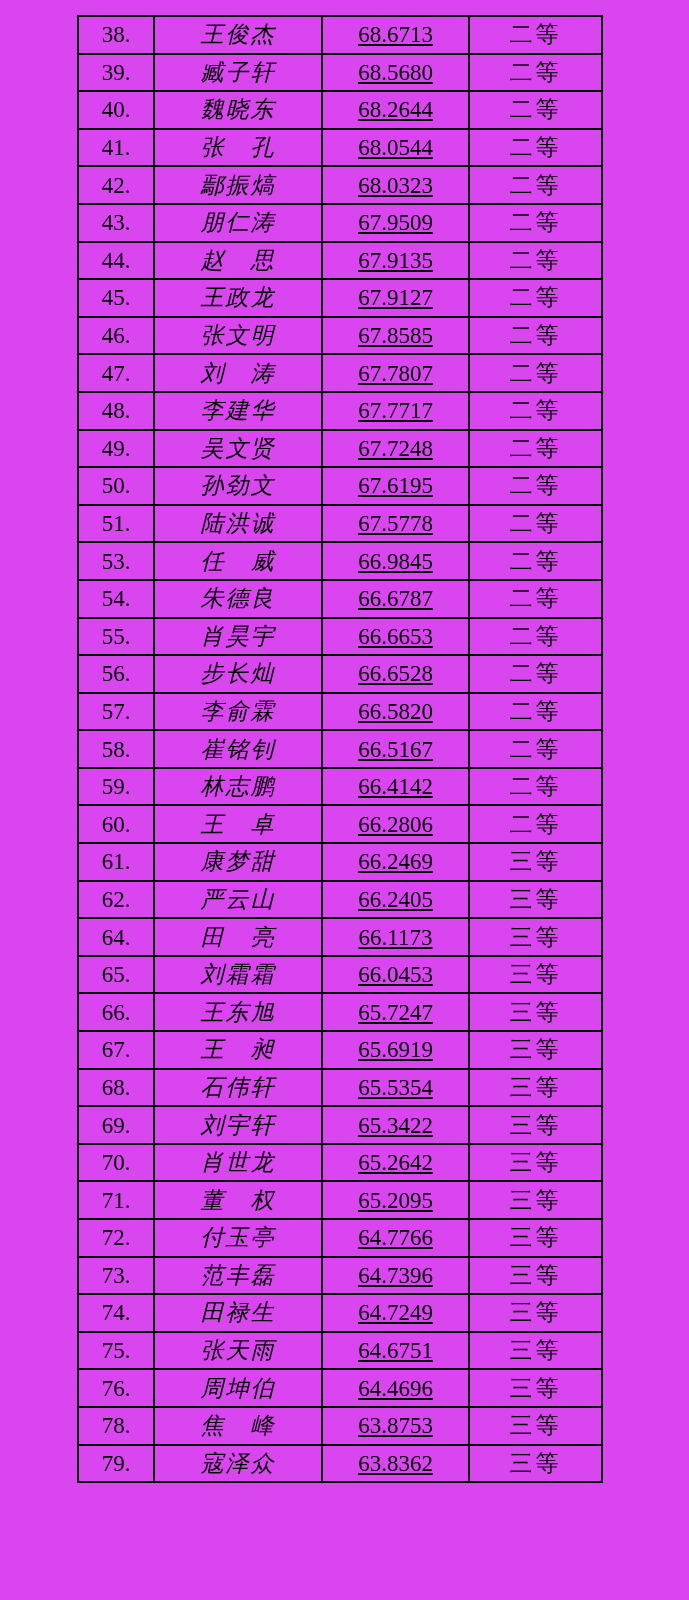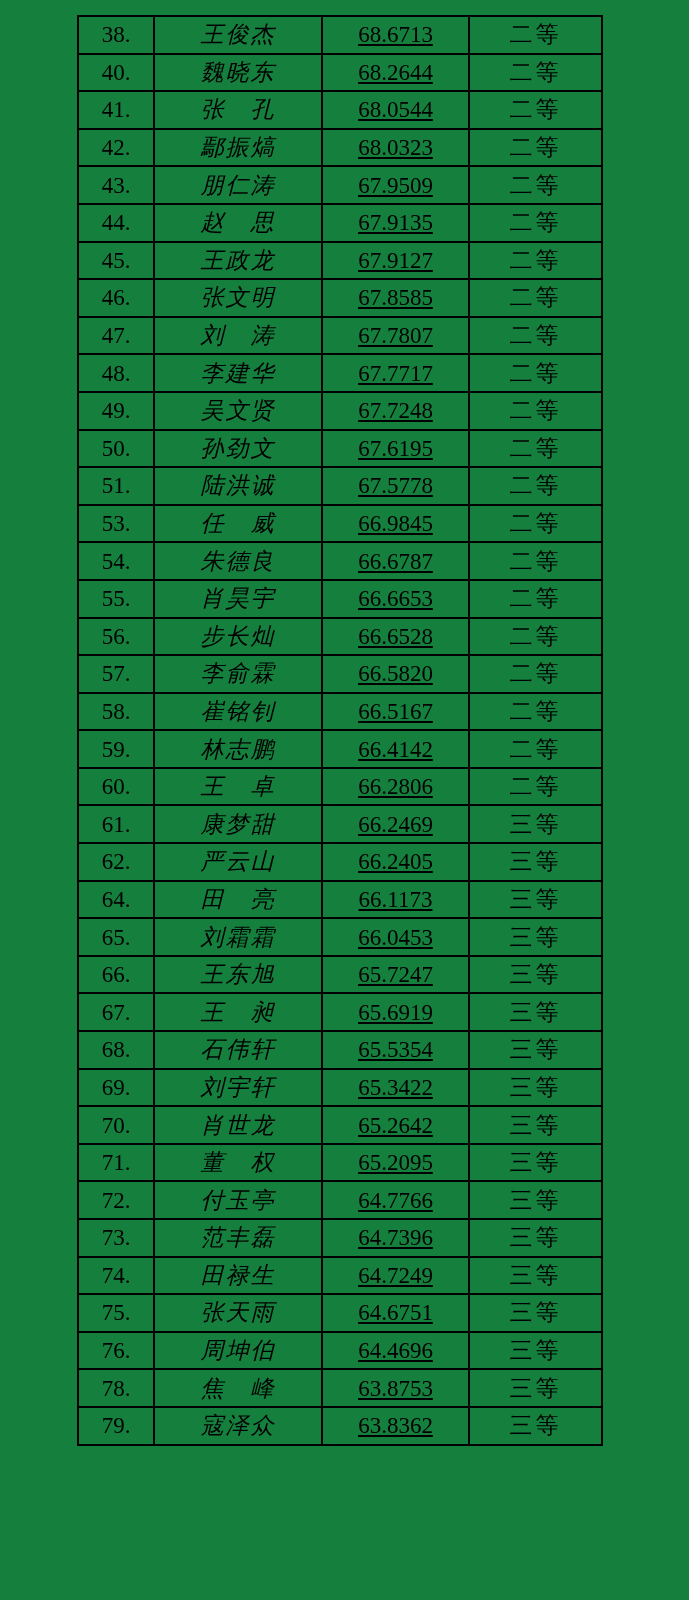--- a/index.html
+++ b/index.html
@@ -8,21 +8,21 @@
     background: #ffffff;
     width: 689px;
     height: 1600px;
     overflow: hidden;
     font-family: "Liberation Serif", "DejaVu Serif", serif;
   }
   .page {
     position: relative;
     width: 689px;
     height: 1600px;
-    background: #15803d;
+    background: #d946ef;
   }
   .table-wrap {
     position: absolute;
     left: 77px;
     top: 15px;
   }
   table.results {
     border-collapse: collapse;
     table-layout: fixed;
   }
@@ -50,20 +50,26 @@
   <div class="table-wrap">
     <table class="results">
       <tbody id="table-body">
           <tr>
     <td class="col-num">38.</td>
     <td class="col-name">王俊杰</td>
     <td class="col-score">68.6713</td>
     <td class="col-grade">二等</td>
   </tr>
           <tr>
+    <td class="col-num">39.</td>
+    <td class="col-name">臧子轩</td>
+    <td class="col-score">68.5680</td>
+    <td class="col-grade">二等</td>
+  </tr>
+          <tr>
     <td class="col-num">40.</td>
     <td class="col-name">魏晓东</td>
     <td class="col-score">68.2644</td>
     <td class="col-grade">二等</td>
   </tr>
           <tr>
     <td class="col-num">41.</td>
     <td class="col-name">张　孔</td>
     <td class="col-score">68.0544</td>
     <td class="col-grade">二等</td>

